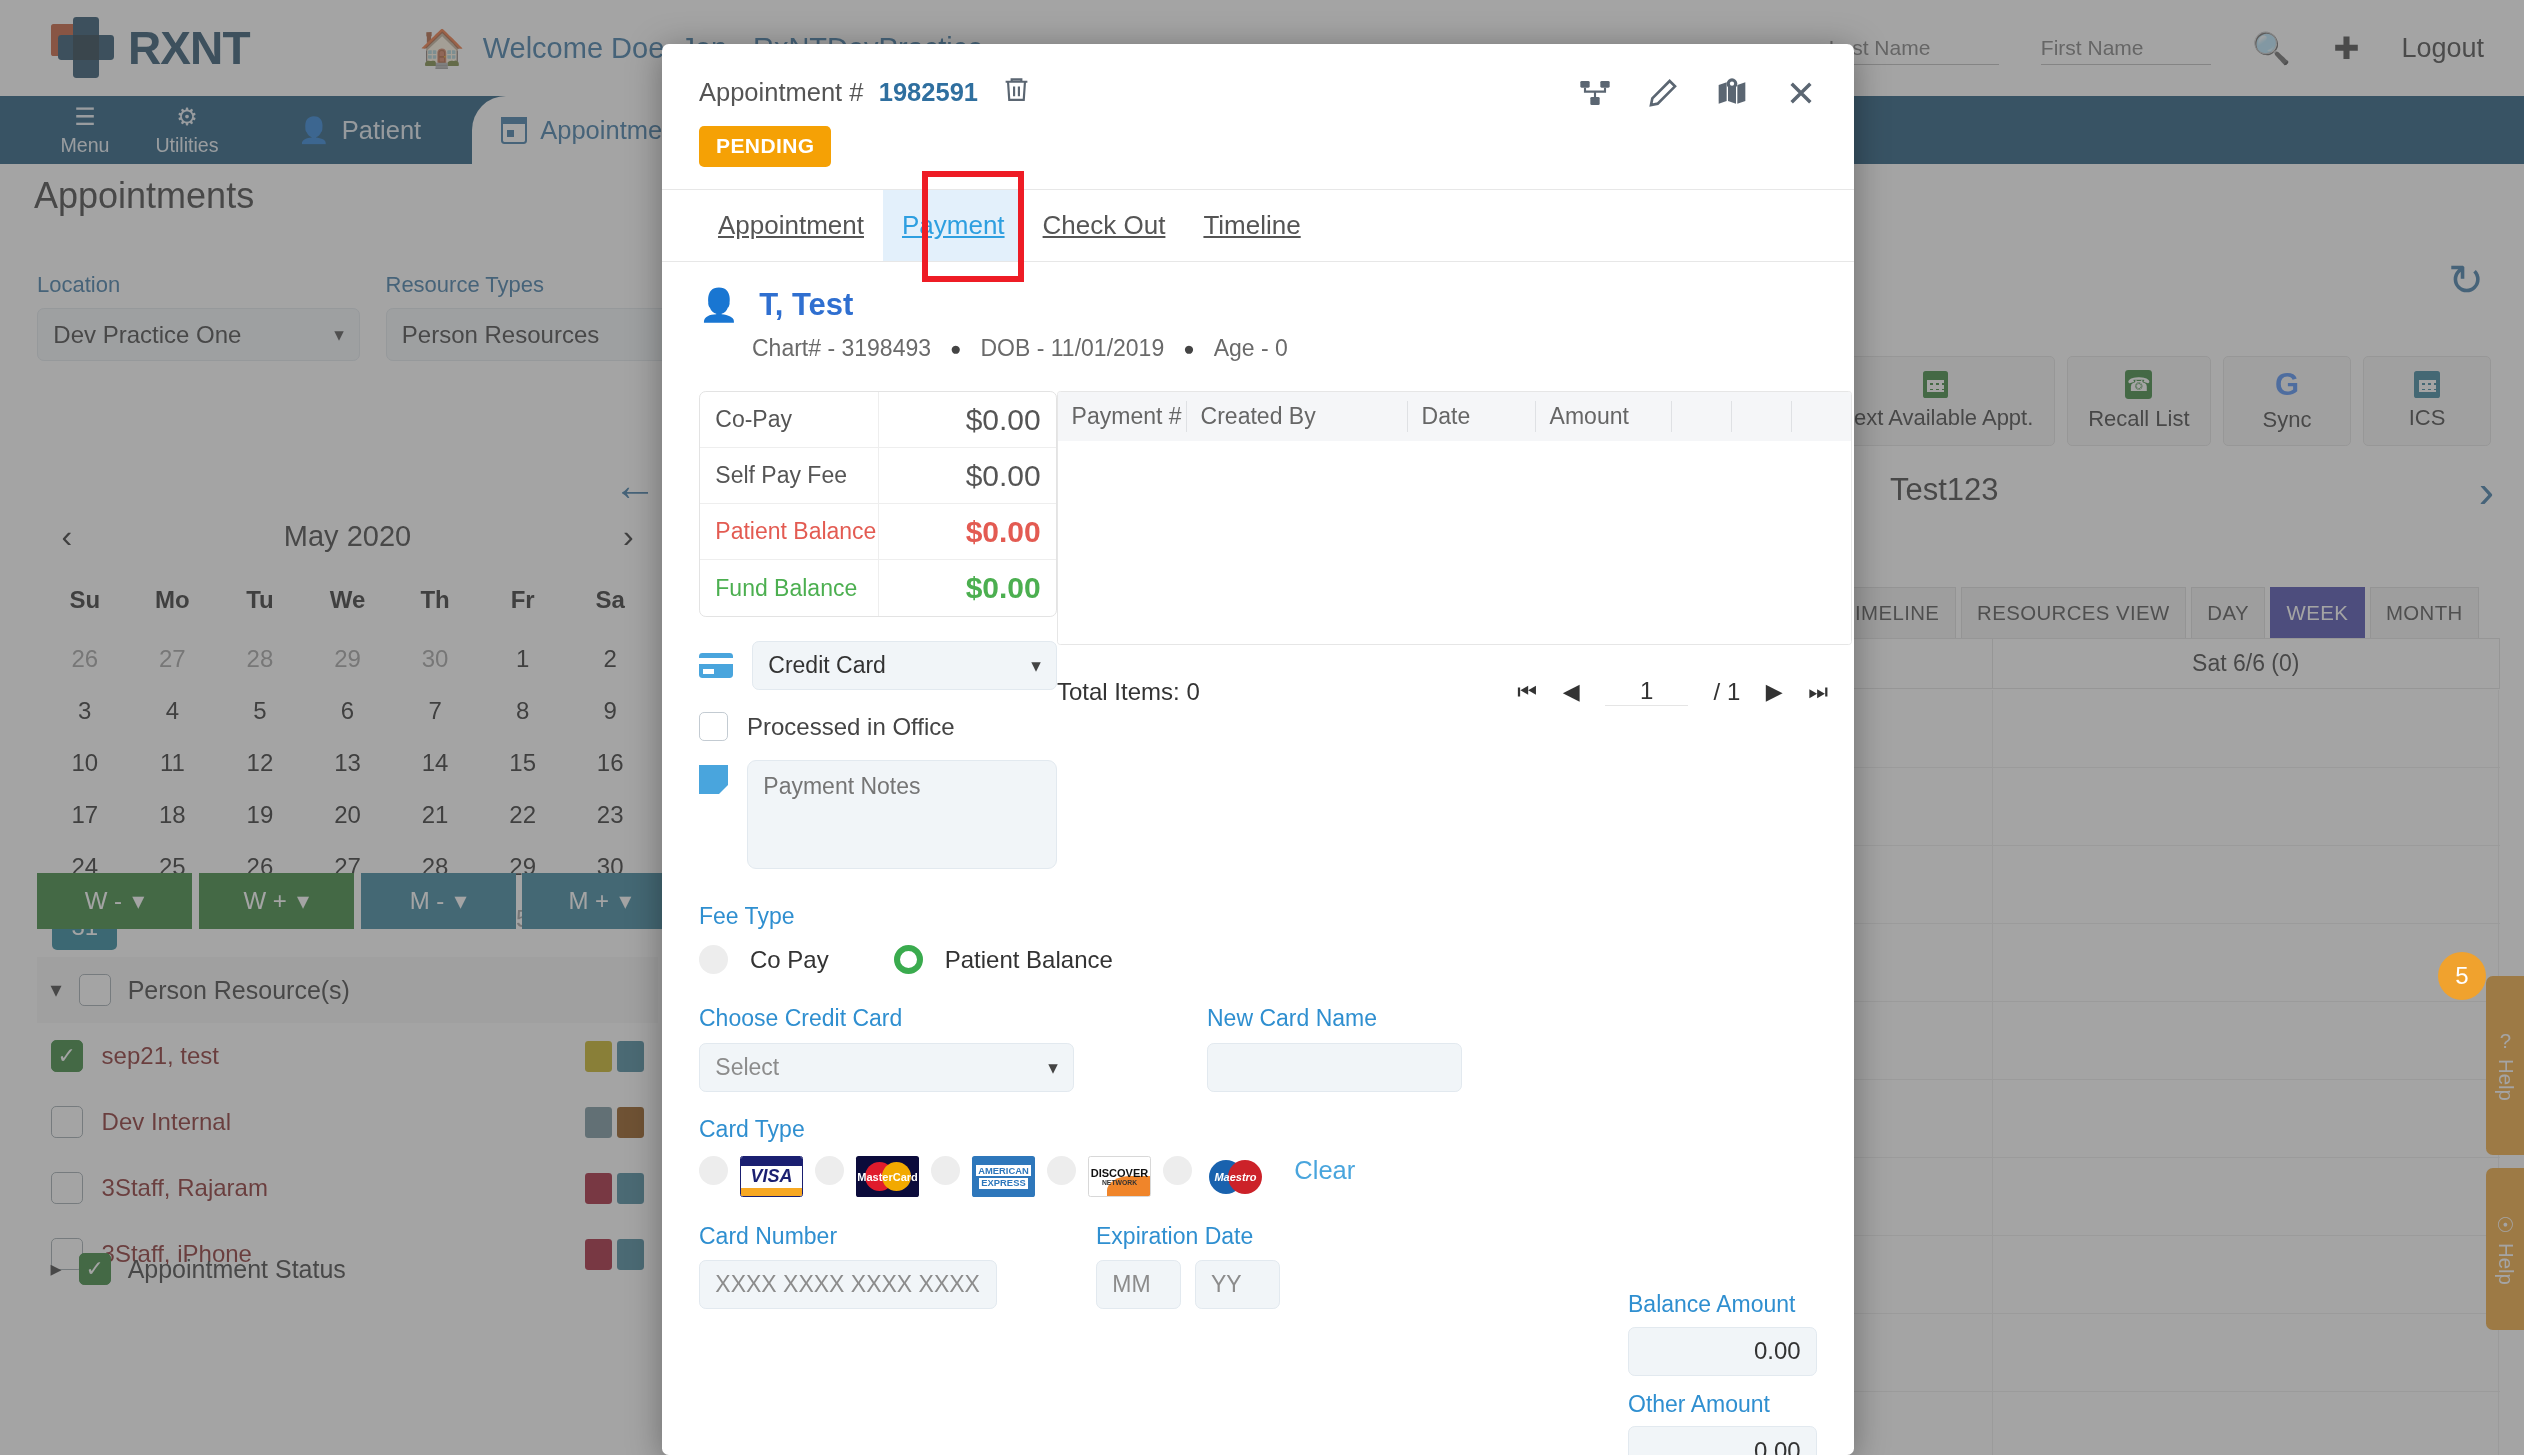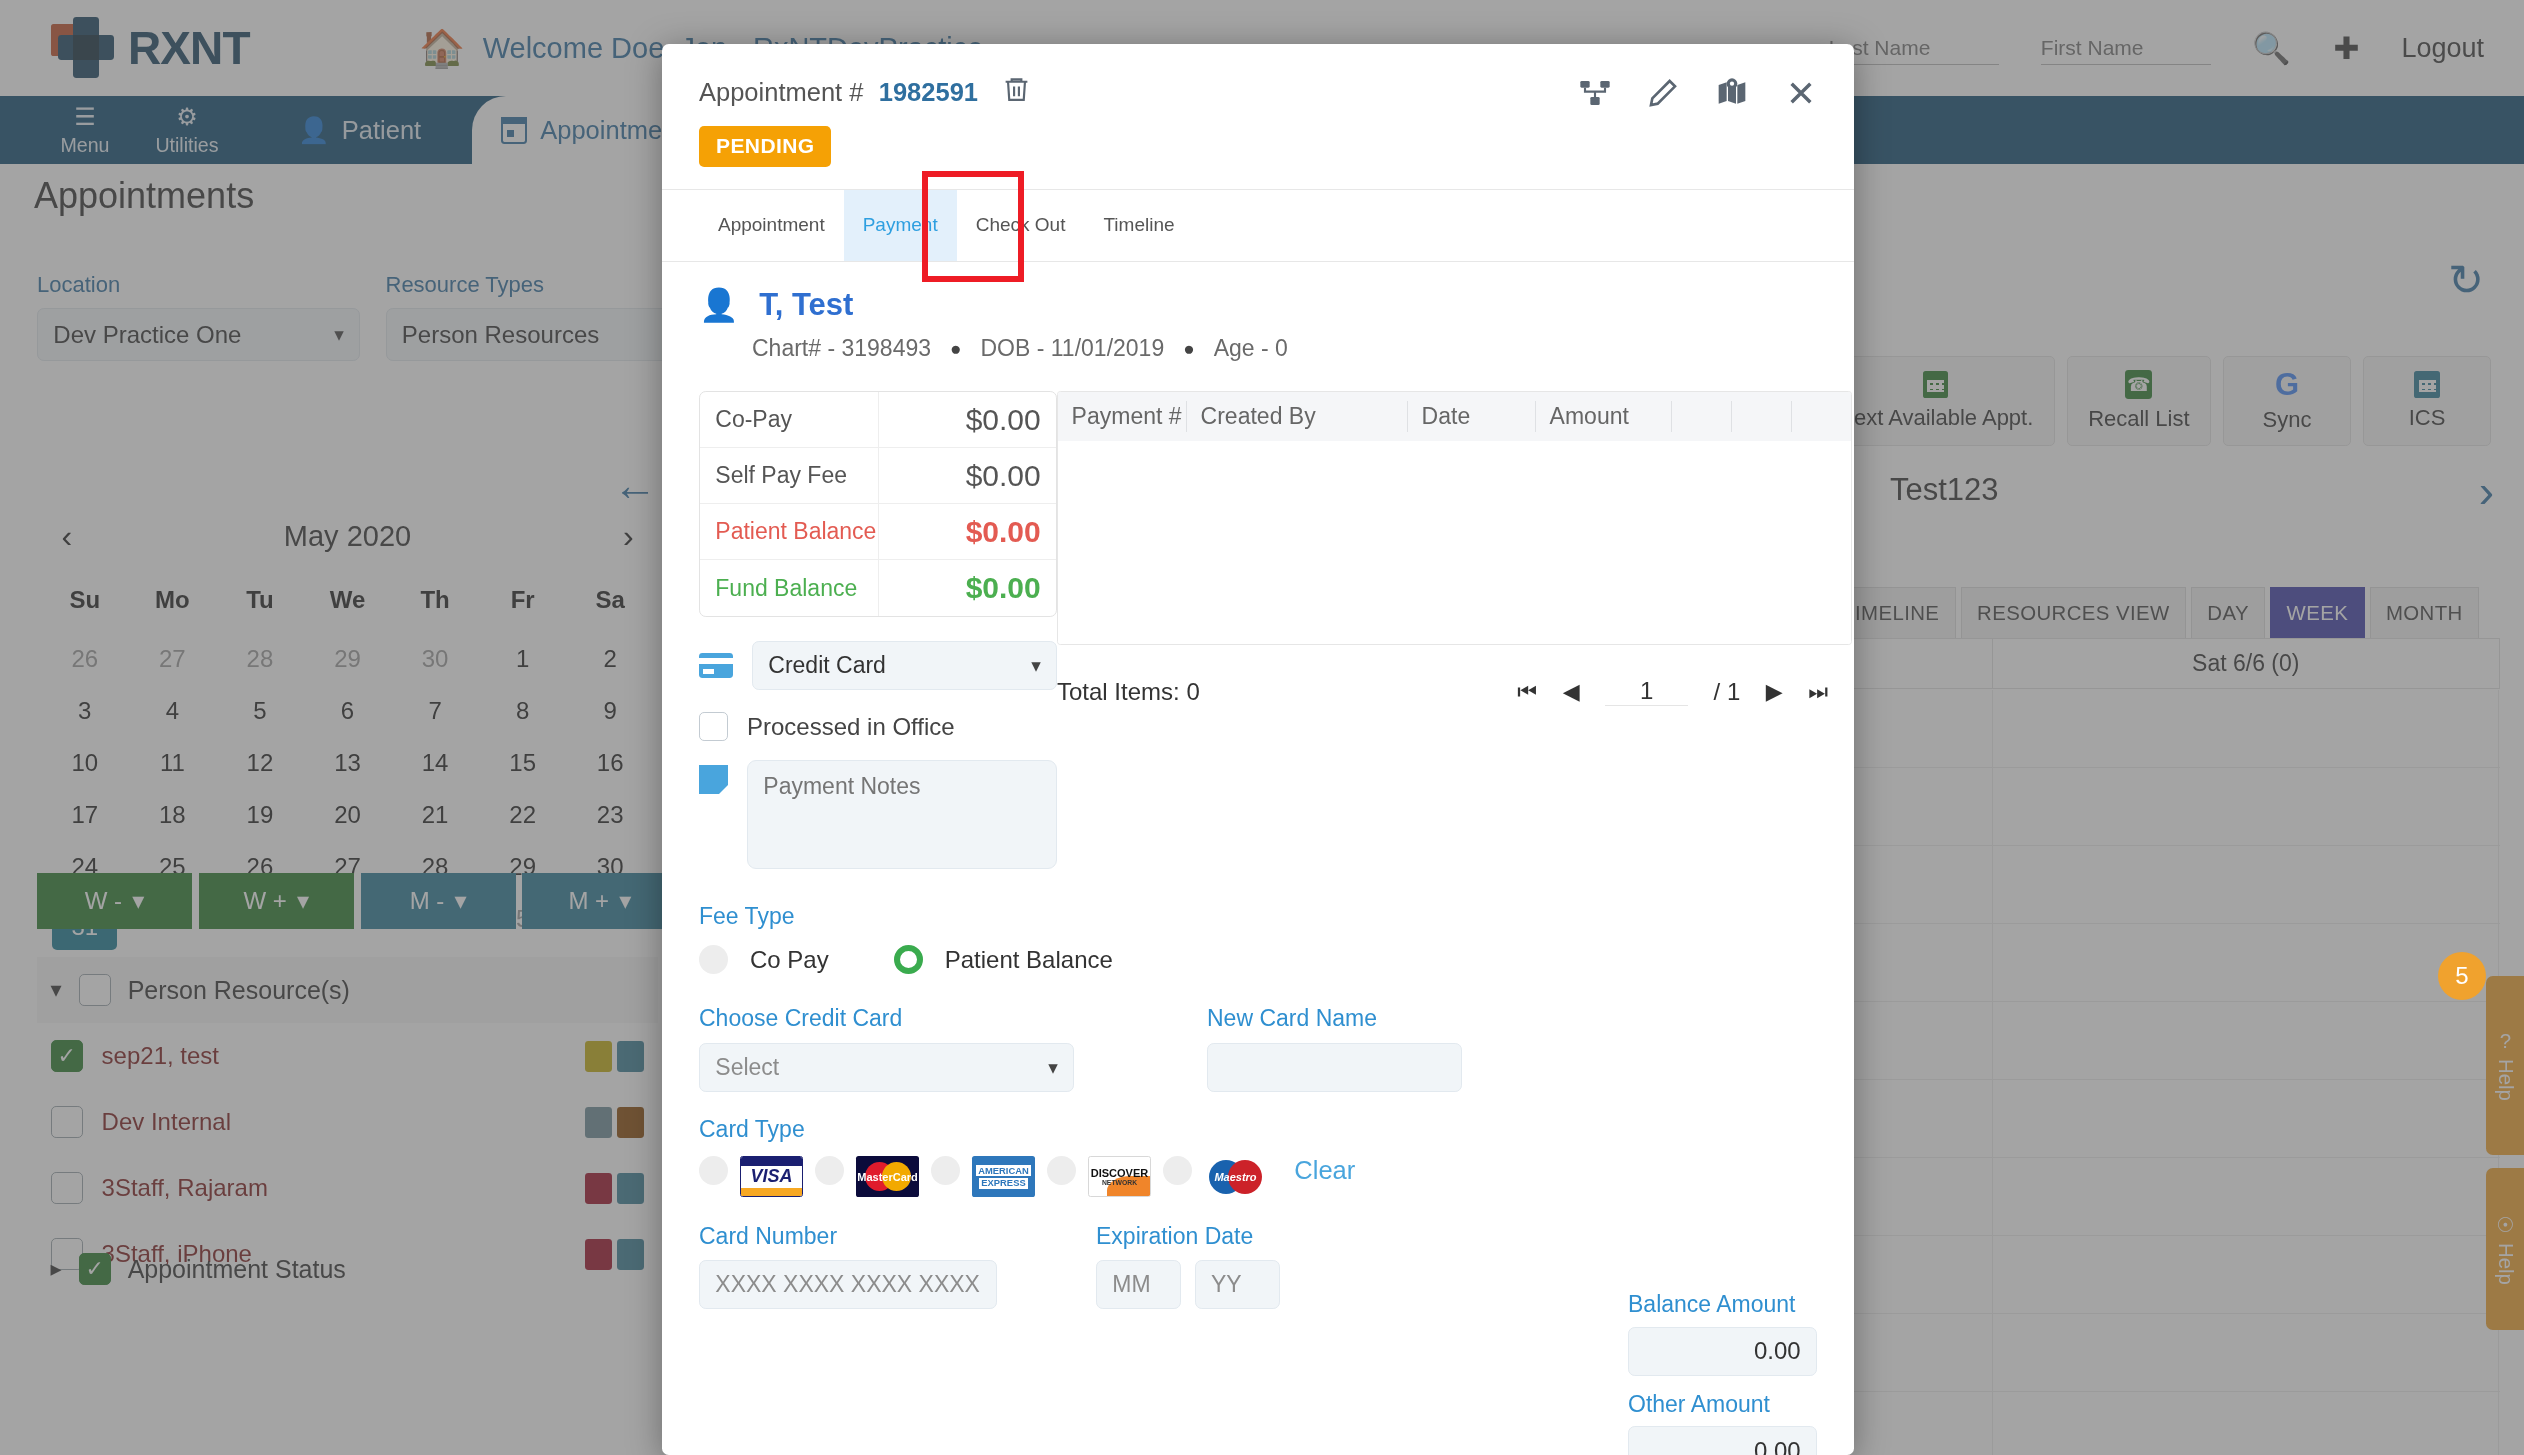--- a/index.html
+++ b/index.html
@@ -120,21 +120,21 @@
   .m-head { padding: 29px 37px 0 37px; }
   .m-head-row { display: flex; align-items: center; }
   .m-apptlabel { font-size: 25.5px; color: #555; }
   .m-apptno { font-size: 25.5px; color: #2f6f9f; font-weight: bold; margin-left: 15.3px; }
   .m-trash { margin-left: 24px; font-size: 29px; color: #5b6672; }
   .m-head-icons { margin-left: auto; display: flex; align-items: center; gap: 36px; }
   .m-hi { color: #5b6672; display: flex; align-items: center; }
   .badge-pending { display: inline-block; margin-top: 13.6px; background: #f5a105; color: #fff; font-size: 21px; font-weight: bold; padding: 8.5px 17px; border-radius: 5.1px; letter-spacing: 0.4px; }
 
   .m-tabs { margin-top: 22px; border-top: 0.9px solid #e7e7e7; border-bottom: 0.9px solid #e7e7e7; display: flex; align-items: stretch; padding-left: 37px; height: 73px; position: relative; }
-  .m-tab { display: flex; align-items: center; padding: 0 19px; font-size: 19px; color: #555; }
+  .m-tab { display: flex; align-items: center; padding: 0 19px; font-size: 26px; color: #555; text-decoration: underline; }
   .m-tab.active { background: #e3f0fb; color: #2e9fe0; }
   .tab-annot { position: absolute; left: 260px; top: -19px; width: 102px; height: 111px; border: 6px solid #ee1c25; box-sizing: border-box; pointer-events: none; z-index: 5; }
 
   .m-body { padding: 25.5px 37px 0 37px; }
   .pt-row { display: flex; align-items: center; gap: 20.4px; }
   .pt-avatar { font-size: 32px; color: #5aa9dd; line-height: 1; }
   .pt-name { font-size: 31px; color: #2f6fd0; font-weight: bold; }
   .pt-meta { margin-left: 53px; margin-top: 12px; font-size: 23px; color: #6a6a6a; display: flex; align-items: center; gap: 19px; }
   .dot { font-size: 19px; color: #444; }
 

